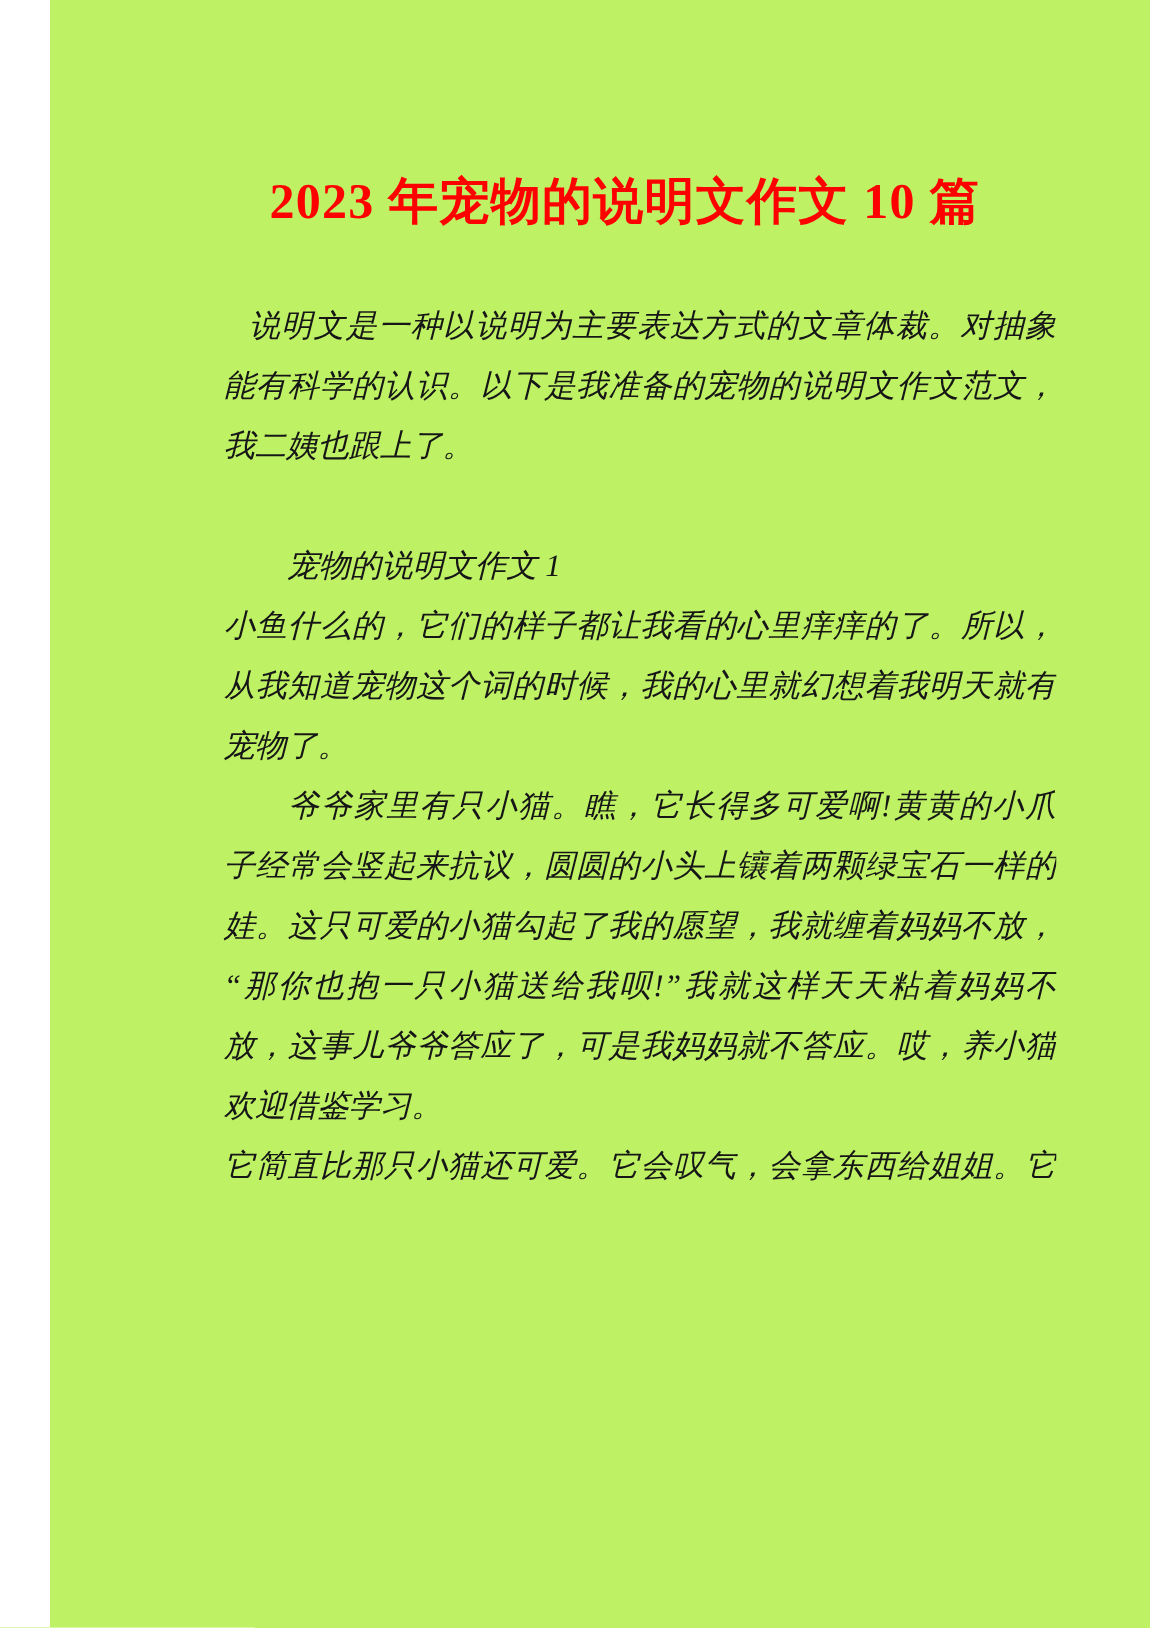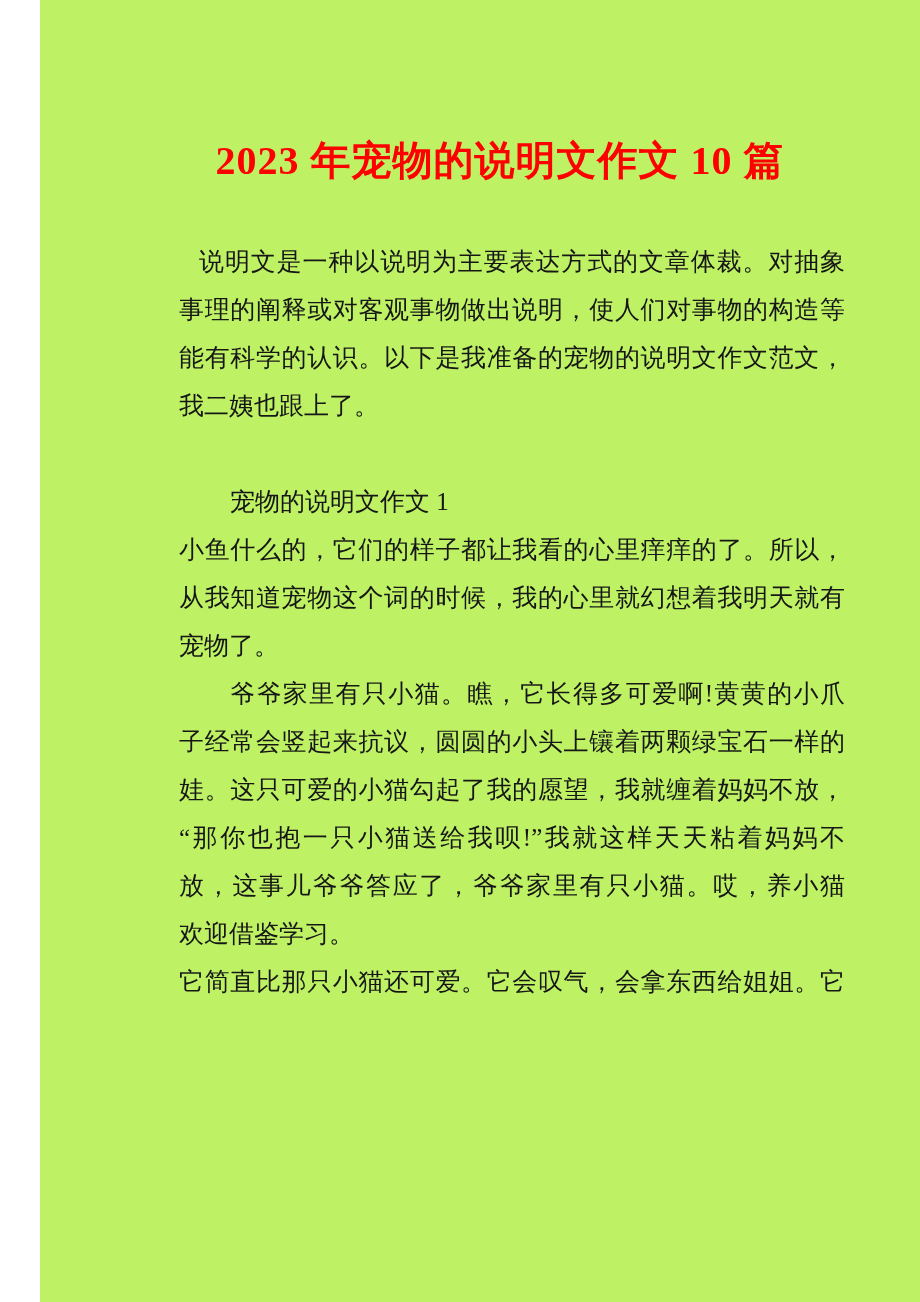--- a/index.html
+++ b/index.html
@@ -54,31 +54,30 @@
   }
   .line.spacer {
     height: 48px;
   }
 </style>
 </head>
 <body>
 
 <div class="page" style="background: #bef264; margin-left: 40px;">
   <h1 class="doc-title" style="color: rgb(255, 0, 0);">2023 年宠物的说明文作文 10 篇</h1>
-  <div class="doc-body" style="color: rgb(22, 22, 22);">
+  <div class="doc-body" style="color: rgb(22, 22, 22); font-style: italic;">
       <div class="line fill indent-small">说明文是一种以说明为主要表达方式的文章体裁。对抽象</div>
-      <div class="line fill">事理的阐释或对客观事物做出说明，使人们对事物的构造等</div>
       <div class="line fill">能有科学的认识。以下是我准备的宠物的说明文作文范文，</div>
       <div class="line">我二姨也跟上了。</div>
       <div class="line spacer"></div>
       <div class="line indent-normal">宠物的说明文作文 1</div>
       <div class="line fill">小鱼什么的，它们的样子都让我看的心里痒痒的了。所以，</div>
       <div class="line fill">从我知道宠物这个词的时候，我的心里就幻想着我明天就有</div>
       <div class="line">宠物了。</div>
       <div class="line fill indent-normal">爷爷家里有只小猫。瞧，它长得多可爱啊!黄黄的小爪</div>
       <div class="line fill">子经常会竖起来抗议，圆圆的小头上镶着两颗绿宝石一样的</div>
       <div class="line fill">娃。这只可爱的小猫勾起了我的愿望，我就缠着妈妈不放，</div>
       <div class="line fill">“那你也抱一只小猫送给我呗!”我就这样天天粘着妈妈不</div>
-      <div class="line fill">放，这事儿爷爷答应了，爷爷家里有只小猫。哎，养小猫</div>
+      <div class="line fill">放，这事儿爷爷答应了，可是我妈妈就不答应。哎，养小猫</div>
       <div class="line">欢迎借鉴学习。</div>
       <div class="line fill">它简直比那只小猫还可爱。它会叹气，会拿东西给姐姐。它</div>
     </div>
 </div>
 
 </body></html>

